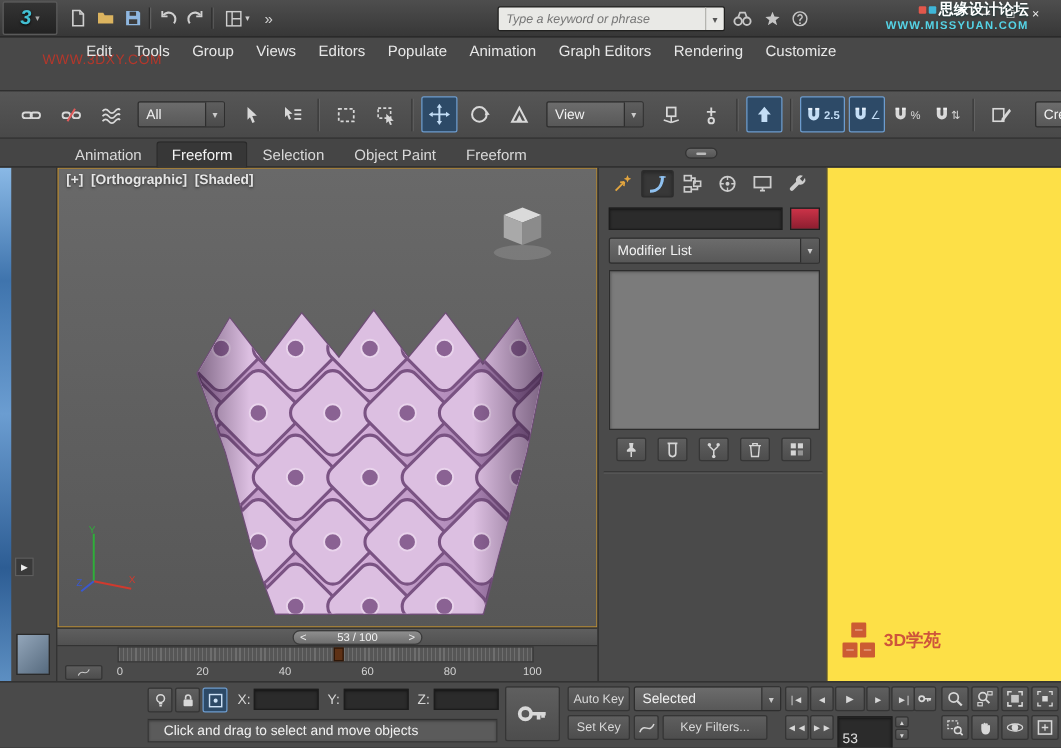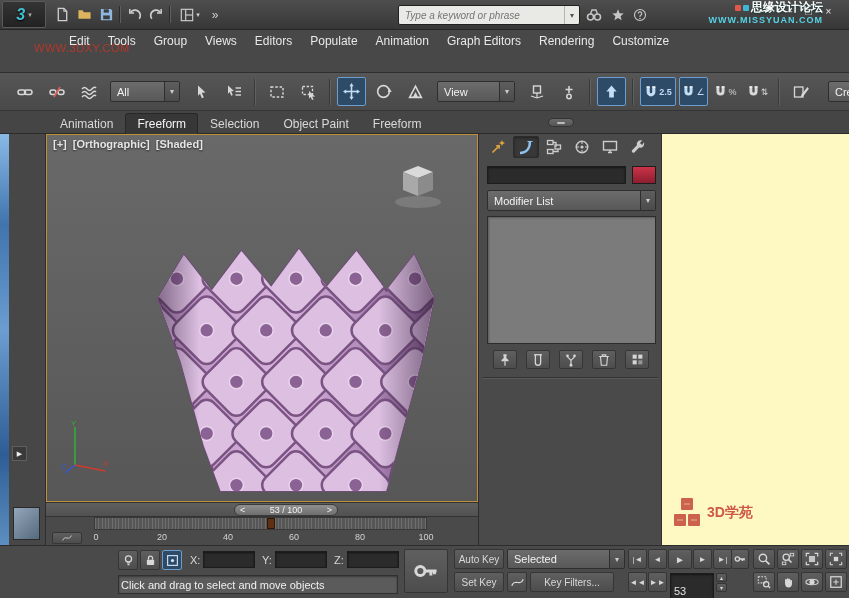--- a/index.html
+++ b/index.html
@@ -73,31 +73,31 @@
 .cptab{position:absolute;top:2px;width:26px;height:22px;border:1px solid transparent;border-radius:2px}
 .cptab.on{background:#383838;border-color:#2b2b2b;box-shadow:inset 0 1px 3px #222}
 .c-or{color:#e2a53f}.c-bl{color:#8fc1f0}.c-gy{color:#cdcdcd}
 #cpanel .nmfield{position:absolute;left:8px;top:32px;width:139px;height:18px;background:#2b2b2b;border:1px solid #1c1c1c;box-shadow:inset 0 1px 2px #161616;color:#e0e0e0;font-size:11px;padding:0 4px;outline:none;font-family:"Liberation Sans",sans-serif}
 #swatch{position:absolute;left:153px;top:32px;width:24px;height:18px;background:linear-gradient(#cb3348,#8d1e30);border:1px solid #1d1d1d}
 #modcombo{position:absolute;left:8px;top:56px;width:169px}
 #stackbox{position:absolute;left:8px;top:82px;width:169px;height:128px;background:#7b7b7b;border:1px solid #2c2c2c;box-shadow:inset 1px 1px 2px #5c5c5c}
 .mbtn{position:absolute;top:216px;width:24px;height:19px;background:linear-gradient(#5f5f5f,#4d4d4d);border:1px solid #363636;border-radius:2px;color:#d5d5d5}
 #cpdiv{position:absolute;left:4px;top:243px;width:175px;height:2px;border-top:1px solid #333;border-bottom:1px solid #5a5a5a}
 
-#rpanel{position:absolute;left:661px;top:134px;width:188px;height:411px;background:#fef9c3;border-left:1px solid #303030}
+#rpanel{position:absolute;left:661px;top:134px;width:188px;height:411px;background:#fde047;border-left:1px solid #303030}
 #corner-mark{position:absolute;left:10px;top:362px;display:flex;align-items:center;gap:5px;opacity:.88}
 #corner-mark span{color:#c8423a;font-weight:bold;font-size:14px}
 
 #statusbar{position:absolute;left:0;top:545px;width:849px;height:53px;background:#4a4a4a;border-top:1px solid #2d2d2d;font-size:11px;z-index:10}
 #listener{position:absolute;left:2px;top:3px;width:112px;height:46px;background:linear-gradient(#f4e3e3,#e9cbcb);border:1px solid #7a6a6a;display:flex;align-items:flex-end;padding:0 0 8px 6px;color:#5a2a2a;font-family:"DejaVu Sans Mono",monospace;font-size:10px}
 .sbtn{position:absolute;background:linear-gradient(#5f5f5f,#4d4d4d);border:1px solid #353535;border-radius:2px;color:#d8d8d8;display:flex;align-items:center;justify-content:center;font-size:8px}
 .sbtn.on{background:#2d4a67;border-color:#6d9cce;color:#cfe3f7}
 .sfield{position:absolute;background:#2b2b2b;border:1px solid #1c1c1c;box-shadow:inset 0 1px 2px #151515;color:#e0e0e0;font-size:11px;padding:0 3px;outline:none;font-family:"Liberation Sans",sans-serif}
 .slabel{position:absolute;color:#d7d7d7}
-#prompt{position:absolute;left:118px;top:29px;width:280px;height:19px;background:#5b5b5b;border:1px solid #303030;box-shadow:inset 0 1px 2px #3a3a3a;color:#f0f0f0;display:flex;align-items:center;padding:0 2px;font-size:11px;white-space:nowrap;overflow:hidden}
+#prompt{position:absolute;left:118px;top:29px;width:280px;height:19px;background:#5b5b5b;border:1px solid #303030;box-shadow:inset 0 1px 2px #3a3a3a;color:#f0f0f0;display:flex;align-items:center;padding:0 12px;font-size:11px;white-space:nowrap;overflow:hidden}
 .sb-combo{position:absolute}
 </style>
 </head>
 <body>
 
 <svg width="0" height="0" style="position:absolute">
 <defs>
 <symbol id="i-link" viewBox="0 0 16 16">
         <g fill="none" stroke="currentColor" stroke-width="1.5">
           <rect x="1" y="6" width="7.5" height="4.5" rx="2.2"></rect>

